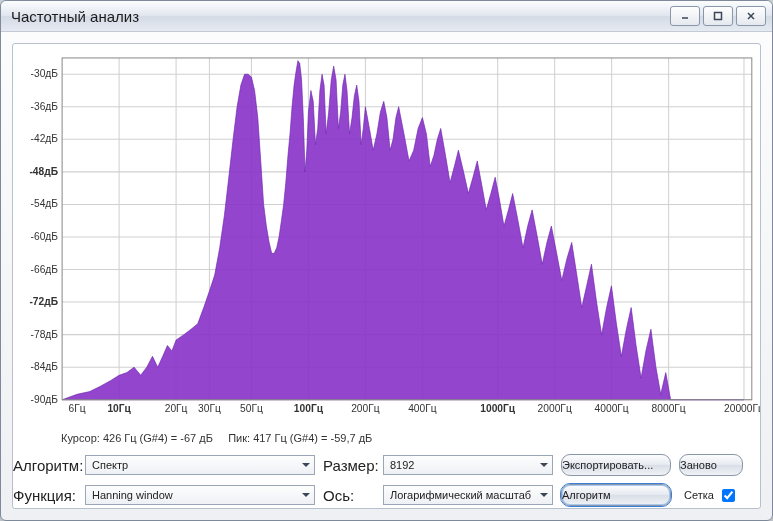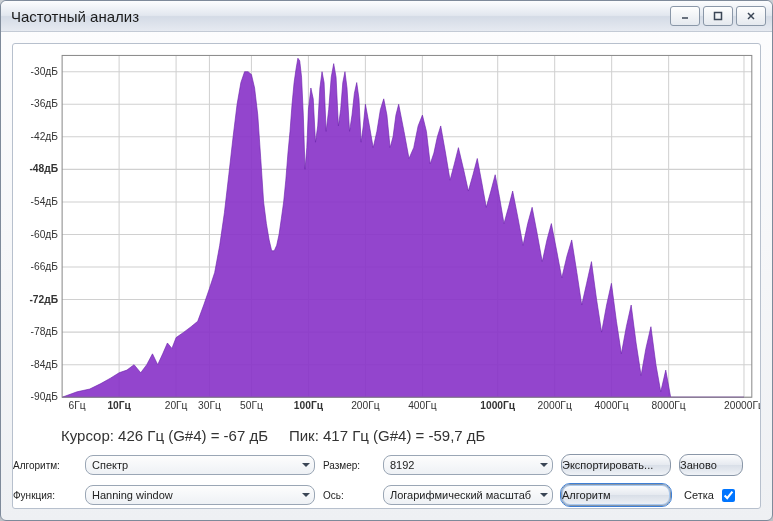--- a/index.html
+++ b/index.html
@@ -35,27 +35,27 @@
   .client {
     flex:1; margin:11px;
     border:1px solid #b7c0cd;
     border-radius:3px;
     background:#fff;
     display:flex; flex-direction:column;
     padding:0;
     box-sizing:border-box;
   }
   .plot-wrap { flex:1; position:relative; }
-  .status { font-size:15px; color:#333; padding:4px 2px 8px 48px; }
+  .status { font-size:11px; color:#333; padding:4px 2px 8px 48px; }
   .controls { display:grid; grid-template-columns:64px 230px 52px 170px 110px 64px; gap:6px 8px; align-items:center; padding:2px 0; }
-  .controls label { text-align:left; font-size:10px; color:#222; }
+  .controls label { text-align:left; font-size:15px; color:#222; }
   .combo {
     position:relative;
     border:1px solid #9aa6b5; background:linear-gradient(#fdfdfd,#eef1f5);
-    height:20px; border-radius:8px;
+    height:20px; border-radius:0;
     display:flex; align-items:center; padding:0 18px 0 6px;
     font-size:11px; box-sizing:border-box; overflow:hidden;
   }
   .combo::after{
     content:""; position:absolute; right:4px; top:50%; margin-top:-2px;
     border:4px solid transparent; border-top-color:#3b4656;
   }
   .wbtn{
     height:22px; border:1px solid #8a97a8; border-radius:9px;
     background:linear-gradient(#fdfdfe,#e6eaf0 48%,#d9dfe8 52%,#eff2f6);

